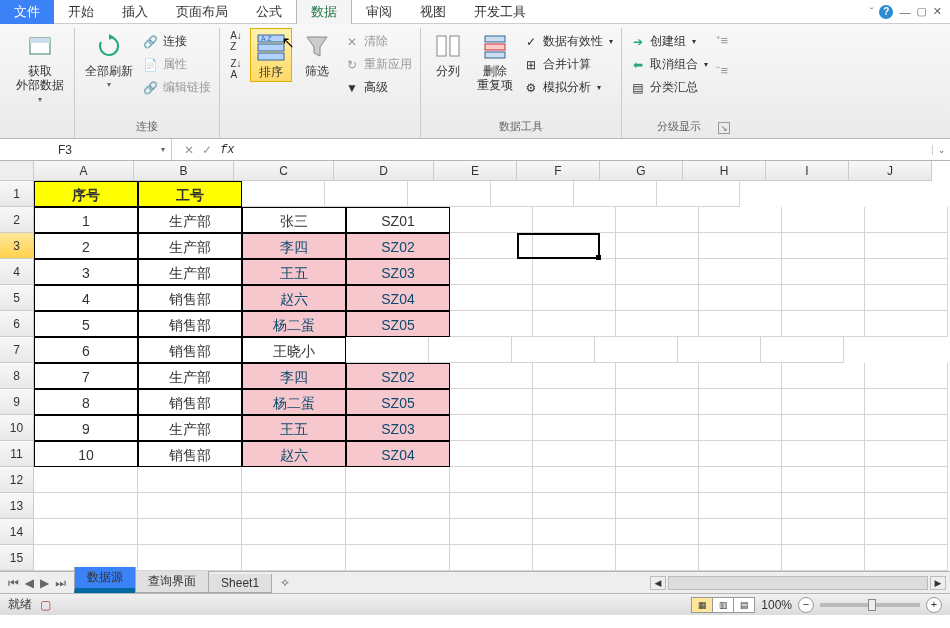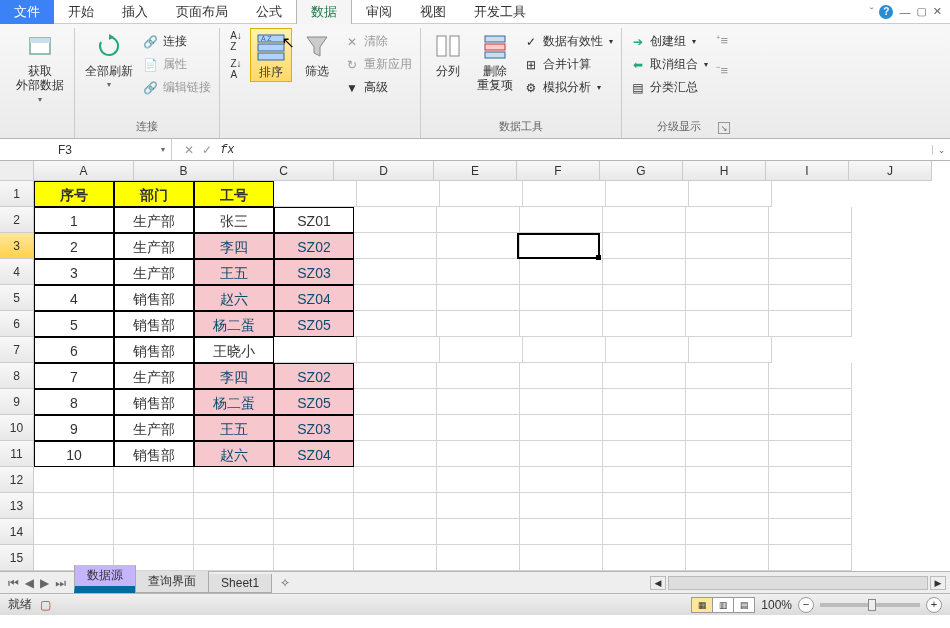--- a/index.html
+++ b/index.html
@@ -47,34 +47,34 @@
 .corner { position: absolute; left: 0; top: 0; width: 34px; height: 20px; background: #eee; border-right: 1px solid #ccc; border-bottom: 1px solid #ccc; }
 .col-headers { position: absolute; left: 34px; top: 0; display: flex; height: 20px; }
 .col-header { width: 83px; background: linear-gradient(#f8f8f8, #e8e8e8); border-right: 1px solid #ccc; border-bottom: 1px solid #ccc; text-align: center; font-size: 12px; line-height: 20px; color: #333; }
 .col-header.datacol { width: 100px; }
 .row-headers { position: absolute; left: 0; top: 20px; display: flex; flex-direction: column; width: 34px; }
 .row-header { height: 26px; background: linear-gradient(#f8f8f8, #e8e8e8); border-right: 1px solid #ccc; border-bottom: 1px solid #ccc; text-align: center; font-size: 12px; line-height: 26px; color: #333; }
 .row-header.sel { background: linear-gradient(#ffe699, #ffd24d); }
 .cells { position: absolute; left: 34px; top: 20px; }
 .cell-row { display: flex; }
 .cell { width: 83px; height: 26px; border-right: 1px solid #d4d4d4; border-bottom: 1px solid #d4d4d4; text-align: center; font-size: 14px; line-height: 26px; overflow: hidden; }
-.cell.datacol { width: 80px; }
+.cell.datacol { width: 104px; }
 .cell.header { background: #ffff00; font-weight: bold; border: 1px solid #000; }
 .cell.data { border: 1px solid #000; background: #fff; }
 .cell.data.pink { background: #f7c7ce; color: #0c4a6e; }
 .active-cell { position: absolute; border: 2px solid #000; pointer-events: none; }
 .active-cell .handle { position: absolute; right: -3px; bottom: -3px; width: 5px; height: 5px; background: #000; }
 
 
 .sheet-bar { display: flex; align-items: center; height: 22px; background: #eee; border-top: 1px solid #b5b5b5; font-size: 12px; }
 .sheet-nav { display: flex; gap: 2px; padding: 0 6px; color: #666; }
 .sheet-nav span { padding: 0 2px; cursor: default; }
 .sheet-tabs { display: flex; align-items: flex-end; height: 100%; }
 .sheet-tab { padding: 2px 12px; background: #e0e0e0; border: 1px solid #aaa; border-top: none; margin-right: -1px; font-size: 12px; position: relative; }
-.sheet-tab.active { background: #c4b5fd; border-bottom: 7px solid #0369a1; margin-top: 8px; }
+.sheet-tab.active { background: #3b82f6; border-bottom: 5px solid #0369a1; margin-top: 8px; }
 .sheet-add { width: 20px; text-align: center; color: #666; margin-left: 4px; }
 .sheet-scroll { margin-left: auto; display: flex; align-items: center; gap: 2px; padding-right: 4px; }
 .sheet-scroll .track { width: 260px; height: 14px; background: #ddd; border: 1px solid #bbb; position: relative; }
 .sheet-scroll .btn { width: 16px; height: 14px; background: #eee; border: 1px solid #bbb; text-align: center; font-size: 9px; line-height: 12px; }
 
 
 .status-bar { display: flex; align-items: center; height: 22px; background: linear-gradient(#f0f0f0, #dcdcdc); border-top: 1px solid #b5b5b5; font-size: 12px; padding: 0 8px; }
 .status-bar .ready { color: #333; }
 .status-bar .right { margin-left: auto; display: flex; align-items: center; gap: 6px; }
 .view-btns { display: flex; }
@@ -320,21 +320,20 @@
       <div class="row-header">10</div>
       <div class="row-header">11</div>
       <div class="row-header">12</div>
       <div class="row-header">13</div>
       <div class="row-header">14</div>
       <div class="row-header">15</div>
     </div>
   <div class="cells" id="cells">
       <div class="cell-row">
         <div class="cell datacol header">序号</div>
-        <div class="cell datacol header">部门</div>
         <div class="cell datacol header">工号</div>
         <div class="cell"></div>
         <div class="cell"></div>
         <div class="cell"></div>
         <div class="cell"></div>
         <div class="cell"></div>
         <div class="cell"></div>
       </div>
       <div class="cell-row">
         <div class="cell datacol data">1</div>

